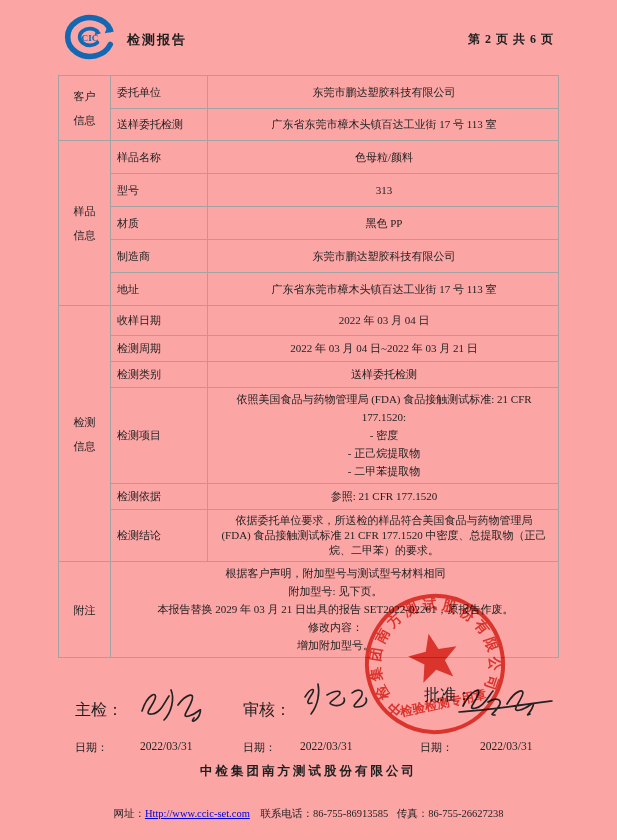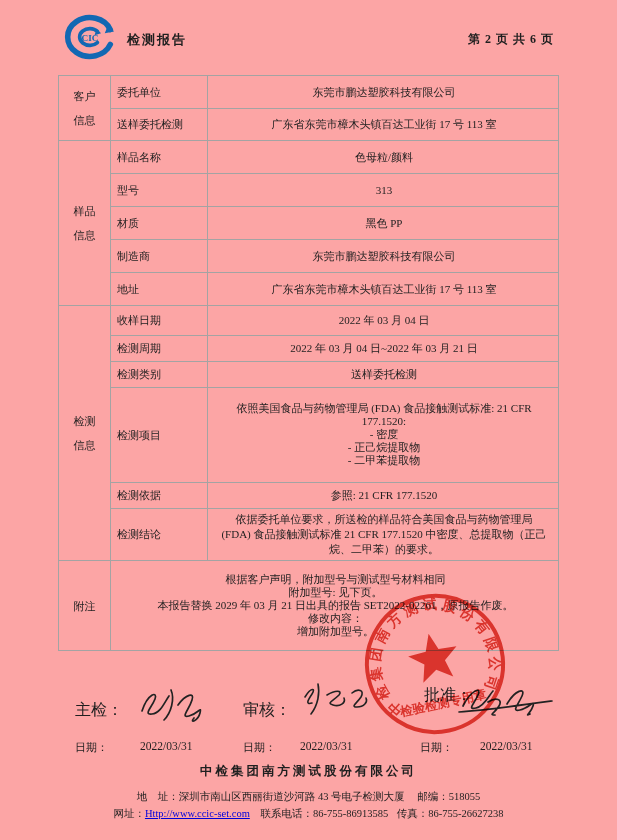--- a/index.html
+++ b/index.html
@@ -19,21 +19,21 @@
   .hdr-no { position: absolute; left: 237px; top: 31px; font-size: 12.5px; font-weight: bold; }
   .hdr-page { position: absolute; left: 468px; top: 31px; font-size: 12px; font-weight: bold; letter-spacing: 1px; }
 
   
   table.report { position: absolute; left: 58px; top: 75px; width: 500px; border-collapse: collapse; table-layout: fixed; }
   table.report td { border: 1px solid #a3a3a3; font-size: 11px; vertical-align: middle; }
   td.sec { width: 52px; text-align: center; }
   td.sec .vwrap { display: inline-block; width: 30px; line-height: 24px; text-align: center; }
   td.lbl { width: 97px; padding-left: 6px; }
   td.val { width: 351px; padding-left: 12px; padding-right: 10px; text-align: center; }
-  .ml19 { line-height: 13px; padding-top: 2px; padding-bottom: 3px; }
+  .ml19 { line-height: 18px; padding-top: 2px; padding-bottom: 3px; }
   .ml15 { line-height: 15px; padding-top: 3px; padding-bottom: 3px; }
 
   
   .sig-label { position: absolute; font-size: 16px; }
   .sig-svg { position: absolute; }
   .date-label { position: absolute; font-size: 11px; }
   .date-val { position: absolute; font-size: 11.5px; }
 
   
   .stamp-wrap {
@@ -173,23 +173,19 @@
       <path id="seal-arc" d="M 36.1 113.9 A 55 55 0 1 1 113.9 113.9" fill="none"></path>
       <text font-size="14" font-weight="bold" fill="#d9372b" font-family="'Liberation Serif',serif">
         <textPath href="#seal-arc" startOffset="2" textLength="250">中检集团南方测试股份有限公司</textPath>
       </text>
       <polygon fill="#d9372b" points="75,44 81.5,61.1 99.7,62 85.5,73.4 90.3,91 75,81 59.7,91 64.5,73.4 50.3,62 68.5,61.1"></polygon>
       <text x="75" y="119" text-anchor="middle" font-size="12.5" font-weight="bold" fill="#d9372b" font-family="'Liberation Serif',serif">检验检测专用章</text>
     </svg>
   </div>
 
   <div class="ft-company">中检集团南方测试股份有限公司</div>
-  <div class="ft-line1">
-    <span>地　址：</span><span>深圳市南山区西丽街道沙河路 43 号电子检测大厦</span>
-    <span style="margin-left:10px">邮编：</span><span>518055</span>
-  </div>
   <div class="ft-line2">
     <span>网址：</span><a class="ft-link">Http://www.ccic-set.com</a>
     <span style="margin-left:8px">联系电话：</span><span>86-755-86913585</span>
     <span style="margin-left:6px">传真：</span><span>86-755-26627238</span>
   </div>
 
 </div>
 
 </body></html>

